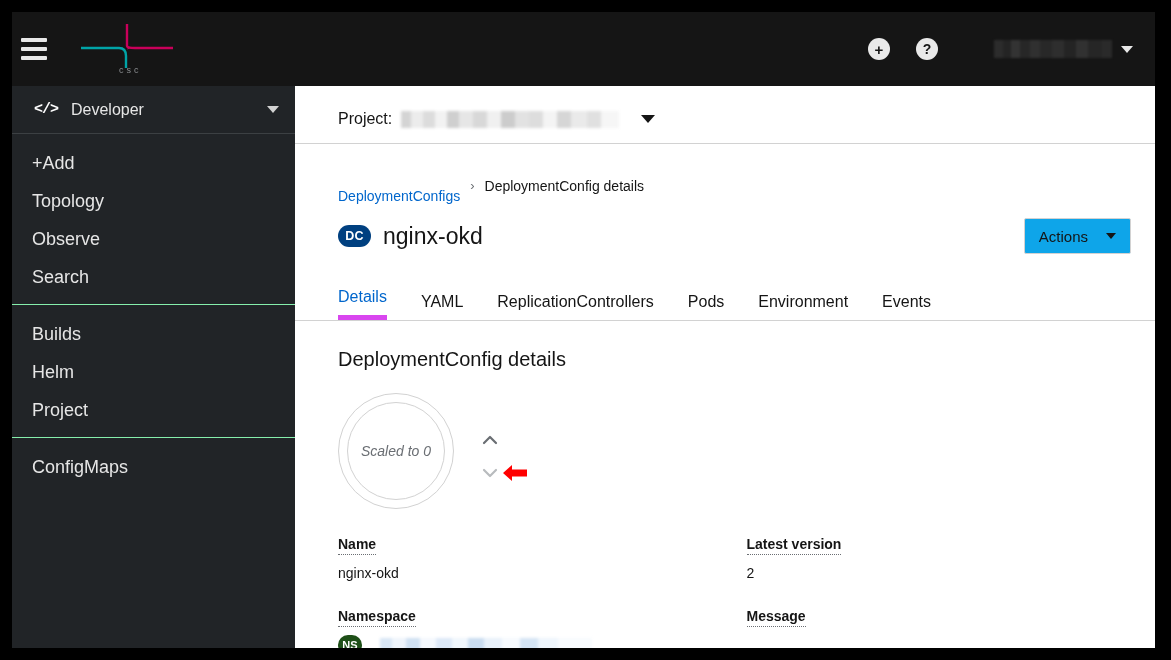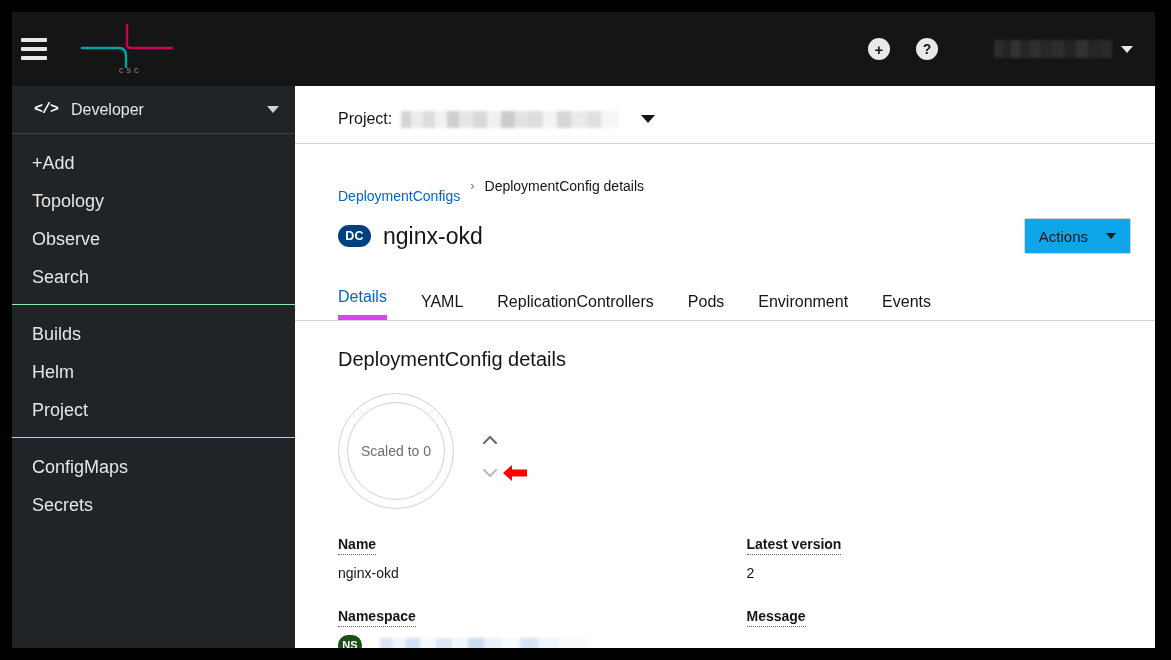--- a/index.html
+++ b/index.html
@@ -149,21 +149,21 @@
     border-bottom: 1px solid #d2d2d2; height: 42px;
   }
   .tab {
     font-size: 16px; color: #151515; margin-right: 34px;
     padding-bottom: 9px; cursor: pointer; white-space: nowrap;
   }
   .tab.active { color: #0066cc; border-bottom: 5px solid #d946ef; }
 
   #section-title { font-size: 20px; color: #151515; padding: 27px 0 0 43px; font-weight: normal; }
 
-  #scale-block { position: relative; height: 122px; margin: 22px 12px 0 43px; }
+  #scale-block { position: relative; height: 122px; margin: 22px 12px 0 43px; font-style: italic; }
   #ring-outer {
     position: absolute; left: 0; top: 0;
     width: 116px; height: 116px; border-radius: 50%;
     border: 1px solid #d2d2d2;
   }
   #ring-inner {
     position: absolute; left: 9px; top: 9px;
     width: 98px; height: 98px; border-radius: 50%;
     border: 1px solid #d2d2d2;
     display: flex; align-items: center; justify-content: center;
@@ -250,21 +250,20 @@
     </div>
 
     <div class="nav-group">
       <div class="nav-item">Builds</div>
       <div class="nav-item">Helm</div>
       <div class="nav-item">Project</div>
     </div>
 
     <div class="nav-group">
       <div class="nav-item">ConfigMaps</div>
-      <div class="nav-item">Secrets</div>
     </div>
   </div>
 
   <div id="content">
 
     <div id="project-bar">
       <span id="project-label">Project:</span>
       <span id="project-blur"></span>
       <span id="project-caret"></span>
     </div>

